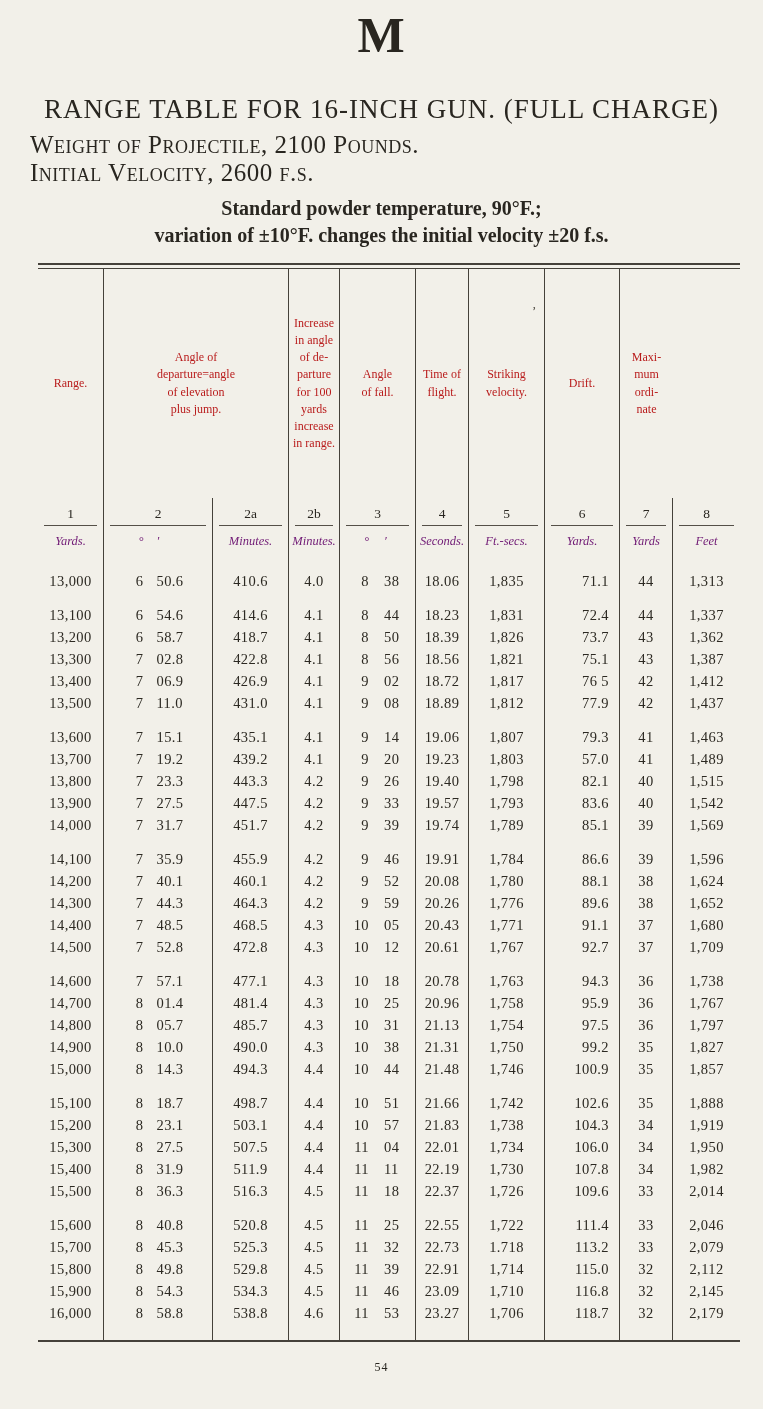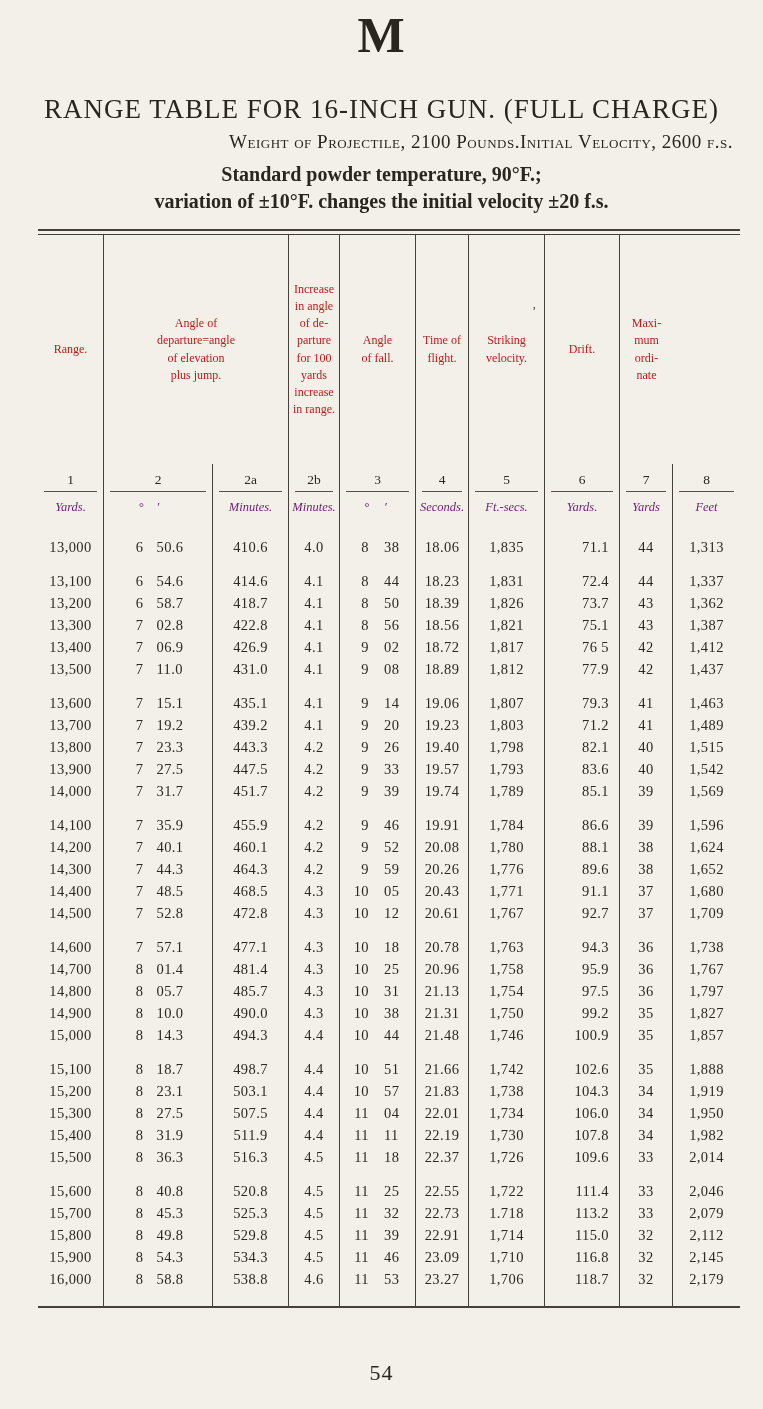--- a/index.html
+++ b/index.html
@@ -7,21 +7,21 @@
     width:763px;height:1409px;
     background:#f2f0e9;
     font-family:"Liberation Serif","DejaVu Serif",serif;
     color:#292620;
     position:relative;
     overflow:hidden;
   }
   
   .letter{ text-align:center; font-size:50px; font-weight:bold; padding-top:6px; letter-spacing:1px;}
   .main-title{ text-align:center; font-size:27px; letter-spacing:1px; margin-top:30px; white-space:nowrap;}
-  .sub-row{ display:flex; justify-content:flex-end; padding:6px 30px 0 30px; font-size:19px; font-variant:small-caps; letter-spacing:.5px;}
+  .sub-row{ display:flex; justify-content:center; padding:6px 30px 0 30px; font-size:25px; font-variant:small-caps; letter-spacing:.5px;flex-direction:column;}
   .notes{ text-align:center; font-size:20px; margin-top:8px; line-height:1.35;font-weight:bold;}
   
   :root{ --rule:#45413a; }
   #tbl{ width:702px; margin:14px 0 0 38px; border-bottom:2px solid var(--rule);}
   .double-rule{ height:3px; border-top:2px solid var(--rule); border-bottom:1px solid var(--rule);}
   .row{ display:grid; grid-template-columns:66px 109px 76px 51px 76px 53px 76px 75px 53px 67px;}
   .row.hdr{ grid-template-columns:66px 185px 51px 76px 53px 76px 75px 53px 67px;}
   .c{ border-right:1px solid var(--rule); overflow:hidden;}
   .row .c:last-child{ border-right:none;}
   
@@ -36,21 +36,21 @@
   
   .brow .c{ height:22px; line-height:22px; font-size:14.5px; text-align:center; letter-spacing:.4px; color:#2c2922;}
   .ang{ display:flex; justify-content:center;}
   .ang .deg{ width:22px; text-align:right;}
   .ang2 .min{ width:38px; text-align:left; margin-left:13px;}
   .ang3 .min{ width:24px; text-align:left; margin-left:15px;}
   .drift{ text-align:right !important; padding-right:10px;}
   .sp .c{}
   .artifact{ position:absolute; left:532px; top:303px; font-size:13px; color:#4a463e;}
   
-  .pageno{ position:absolute; top:1360px; left:0; width:100%; text-align:center; font-size:22px; letter-spacing:1px;}
+  .pageno{ position:absolute; top:1360px; left:0; width:100%; text-align:center; font-size:12px; letter-spacing:1px;}
 </style>
 </head>
 <body>
 
 <div class="letter">M</div>
 <div class="main-title">RANGE TABLE FOR 16-INCH GUN. (FULL CHARGE)</div>
 <div class="sub-row">
   <span>Weight of Projectile, 2100 Pounds.</span>
   <span>Initial Velocity, 2600 f.s.</span>
 </div>
@@ -319,21 +319,21 @@
           <span class="min">19.2</span>
         </div>
         <div class="c ">439.2</div>
         <div class="c ">4.1</div>
         <div class="c ang ang3">
           <span class="deg">9</span>
           <span class="min">20</span>
         </div>
         <div class="c ">19.23</div>
         <div class="c ">1,803</div>
-        <div class="c drift">71.2</div>
+        <div class="c drift">57.0</div>
         <div class="c ">41</div>
         <div class="c ">1,489</div>
       </div>
       <div class="row brow">
         <div class="c ">13,800</div>
         <div class="c ang ang2">
           <span class="deg">7</span>
           <span class="min">23.3</span>
         </div>
         <div class="c ">443.3</div>

